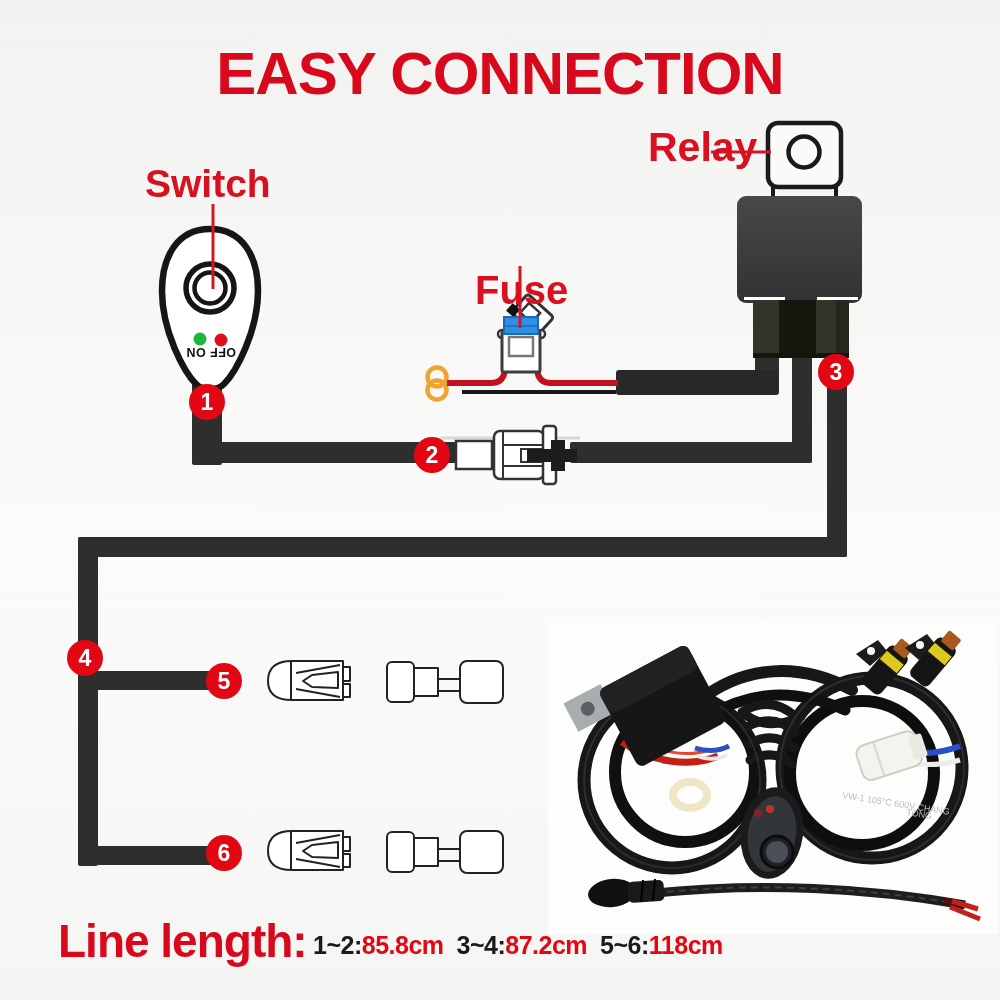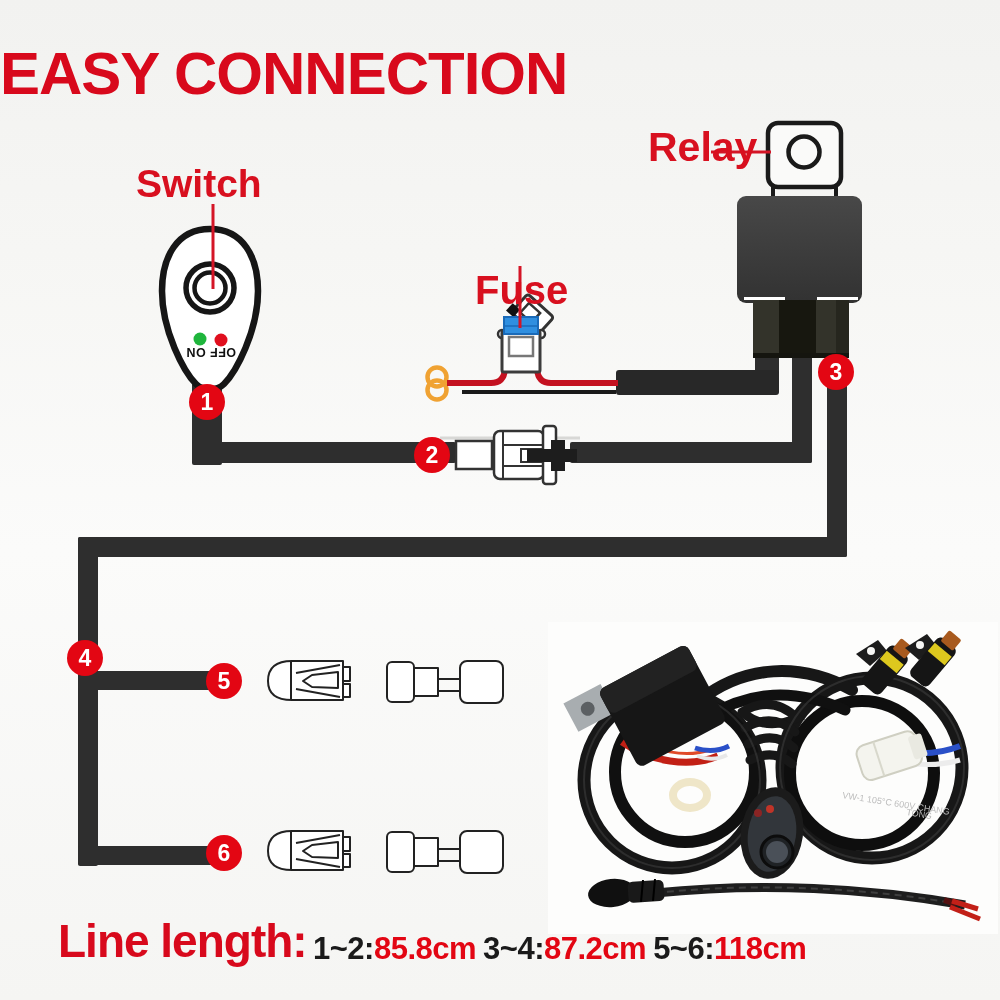--- a/index.html
+++ b/index.html
@@ -3,21 +3,21 @@
 <meta charset="utf-8">
 <style>
   html,body { margin:0; padding:0; }
   body { font-family:"Liberation Sans", sans-serif; }
   .canvas {
     position:relative; width:1000px; height:1000px; overflow:hidden;
     background:linear-gradient(180deg,#f2f2f0 0%,#f6f6f4 25%,#fbfbfa 55%,#f5f5f3 100%);
   }
   .layer { position:absolute; left:0; top:0; width:1000px; height:1000px; }
   .title {
-    position:absolute; left:0; right:0; top:44px; text-align:left;
+    position:absolute; left:0; right:0; top:44px; text-align:center;
     font-size:60px; font-weight:bold; letter-spacing:-1px; color:#d8091c;
     line-height:1;
   }
   .part-label {
     position:absolute; font-weight:bold; color:#d8101f; line-height:1;
   }
   .marker {
     position:absolute; width:36px; height:36px; border-radius:50%;
     background:#e30613; color:#ffffff; font-size:23px; font-weight:bold;
     display:flex; align-items:center; justify-content:center;
@@ -26,22 +26,22 @@
   .offon {
     position:absolute; left:181px; top:345px; width:60px; text-align:center;
     font-size:12.5px; font-weight:bold; color:#101010; letter-spacing:0.5px;
     transform:rotate(180deg); line-height:1;
   }
   .line-length-label {
     position:absolute; left:58px; top:918px; font-size:46px; font-weight:bold;
     color:#d8091c; letter-spacing:-1px; line-height:1;
   }
   .measurements {
-    position:absolute; left:313px; top:933px; display:flex; gap:7px;
-    font-size:31px; font-weight:bold; color:#1a1a1a; letter-spacing:-0.5px;
+    position:absolute; left:313px; top:933px; display:flex; gap:13px;
+    font-size:25px; font-weight:bold; color:#1a1a1a; letter-spacing:-0.5px;
     line-height:1;
     text-align:right;
   }
   .measurements .value { color:#e30613; }
 </style>
 </head>
 <body>
 
 <div class="canvas">
 
@@ -220,21 +220,21 @@
 
     <g stroke="#d41526" stroke-width="3">
       <line x1="213" y1="204" x2="213" y2="289"></line>
       <line x1="520" y1="266" x2="520" y2="328"></line>
       <line x1="711" y1="152" x2="771" y2="152"></line>
     </g>
   </svg>
 
   <div class="title">EASY CONNECTION</div>
 
-  <div class="part-label" style="left:136px; top:164px; font-size:39px;">Switch</div>
+  <div class="part-label" style="left:145px; top:164px; font-size:39px;">Switch</div>
   <div class="part-label" style="left:475px; top:227px; font-size:40px;margin-top:43px;">Fuse</div>
   <div class="part-label" style="left:600px; top:127px; font-size:41px;margin-left:48px;">Relay</div>
 
   <div class="offon">OFF ON</div>
 
   <div class="marker" style="left:207px; top:402px;">1</div>
   <div class="marker" style="left:432px; top:455px;">2</div>
   <div class="marker" style="left:836px; top:372px;">3</div>
   <div class="marker" style="left:85px;  top:658px;">4</div>
   <div class="marker" style="left:224px; top:681px;">5</div>

